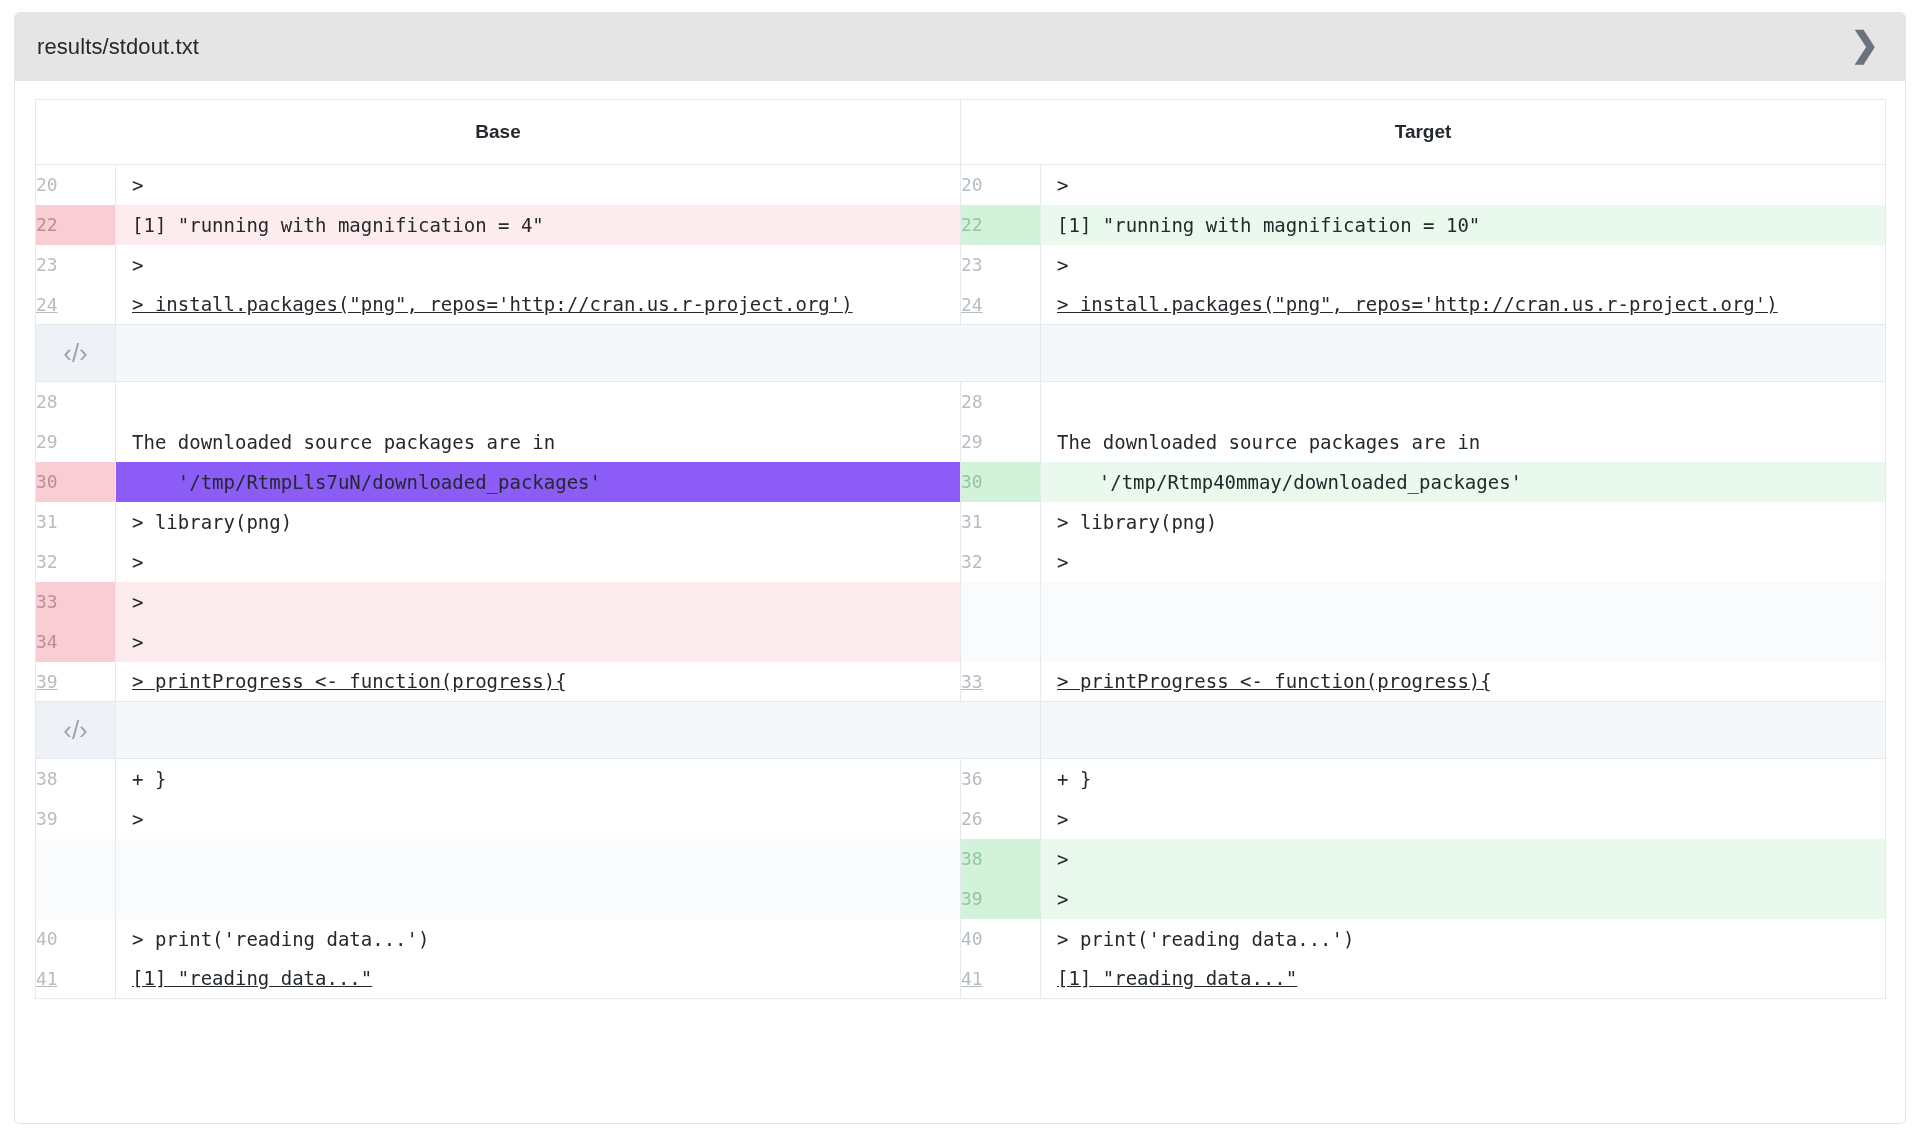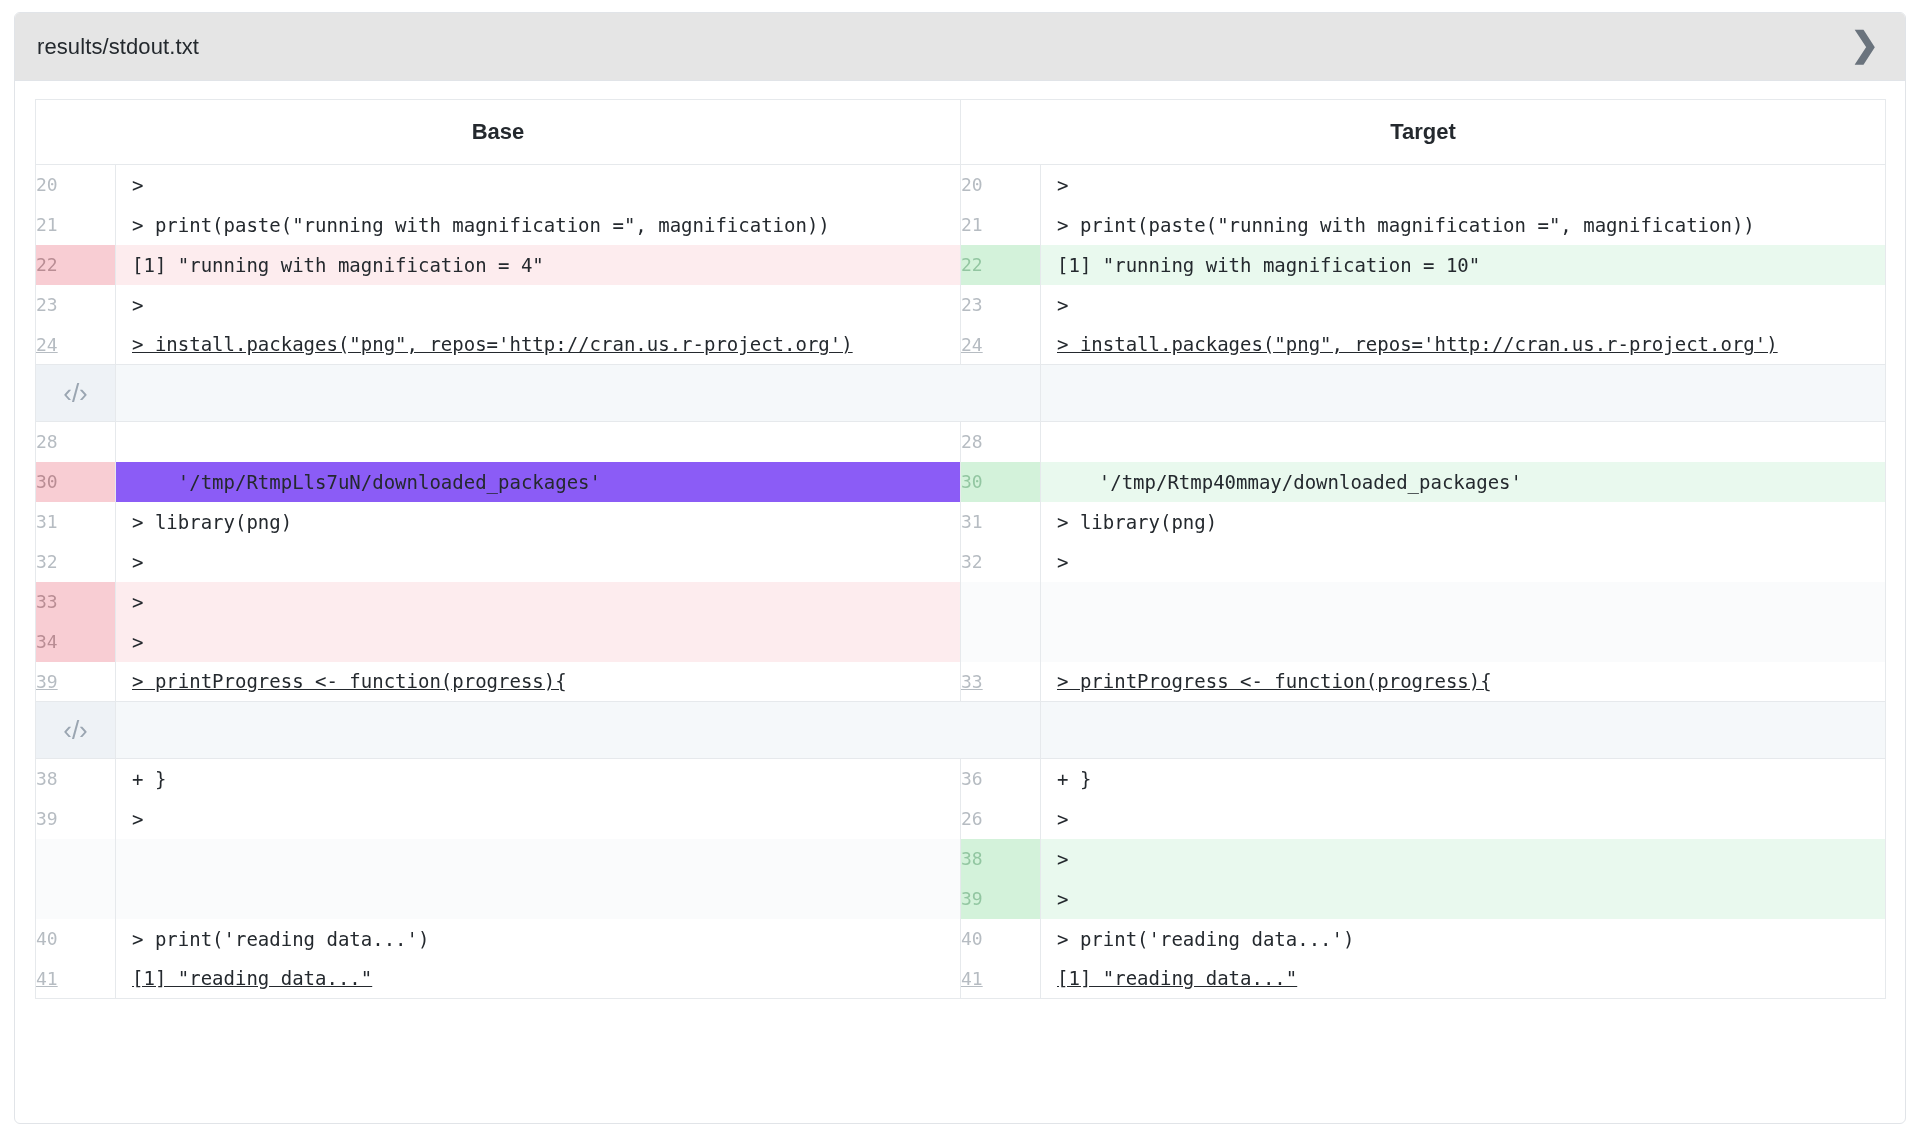--- a/index.html
+++ b/index.html
@@ -69,21 +69,21 @@
     border-collapse: collapse;
     table-layout: fixed;
     width: 1850px;
     border: 1px solid #e6e9ec;
     background: #fff;
   }
   table.diff col.gutter { width: 80px; }
   table.diff col.code   { width: 845px; }
 
   thead th {
-    font-size: 22px;
+    font-size: 19px;
     font-weight: bold;
     color: #24292e;
     text-align: center;
     height: 62px;
     border-bottom: 1px solid #e6e9ec;
     background: #ffffff;
     font-family: "Liberation Sans", sans-serif;
   }
   thead th.base-head   { border-right: 1px solid #e6e9ec; }
 
@@ -158,26 +158,20 @@
           </tr>
         </thead>
         <tbody id="diff-body">
             <tr>
               <td class="ln">20</td>
               <td class="src base-src">&gt;</td>
               <td class="ln">20</td>
               <td class="src">&gt;</td>
             </tr>
             <tr>
-              <td class="ln">21</td>
-              <td class="src base-src">&gt; print(paste("running with magnification =", magnification))</td>
-              <td class="ln">21</td>
-              <td class="src">&gt; print(paste("running with magnification =", magnification))</td>
-            </tr>
-            <tr>
               <td class="ln" style="background: rgb(248, 205, 211); color: rgb(185, 141, 148);">22</td>
               <td class="src base-src" style="background: rgb(253, 236, 238);">[1] "running with magnification = 4"</td>
               <td class="ln" style="background: rgb(211, 242, 218); color: rgb(146, 198, 161);">22</td>
               <td class="src" style="background: rgb(233, 249, 238);">[1] "running with magnification = 10"</td>
             </tr>
             <tr>
               <td class="ln">23</td>
               <td class="src base-src">&gt;</td>
               <td class="ln">23</td>
               <td class="src">&gt;</td>
@@ -194,20 +188,26 @@
               <td class="exp-gutter" style="background: rgb(245, 248, 250); color: rgb(245, 248, 250);"></td>
               <td></td>
             </tr>
             <tr>
               <td class="ln">28</td>
               <td class="src base-src"></td>
               <td class="ln">28</td>
               <td class="src"></td>
             </tr>
             <tr>
+              <td class="ln">29</td>
+              <td class="src base-src">The downloaded source packages are in</td>
+              <td class="ln">29</td>
+              <td class="src">The downloaded source packages are in</td>
+            </tr>
+            <tr>
               <td class="ln" style="background: rgb(248, 205, 211); color: rgb(185, 141, 148);">30</td>
               <td class="src base-src" style="background: #8b5cf6;">    '/tmp/RtmpLls7uN/downloaded_packages'</td>
               <td class="ln" style="background: rgb(211, 242, 218); color: rgb(146, 198, 161);">30</td>
               <td class="src" style="background: rgb(233, 249, 238); padding-left: 12px;">    '/tmp/Rtmp40mmay/downloaded_packages'</td>
             </tr>
             <tr>
               <td class="ln">31</td>
               <td class="src base-src">&gt; library(png)</td>
               <td class="ln">31</td>
               <td class="src">&gt; library(png)</td>

